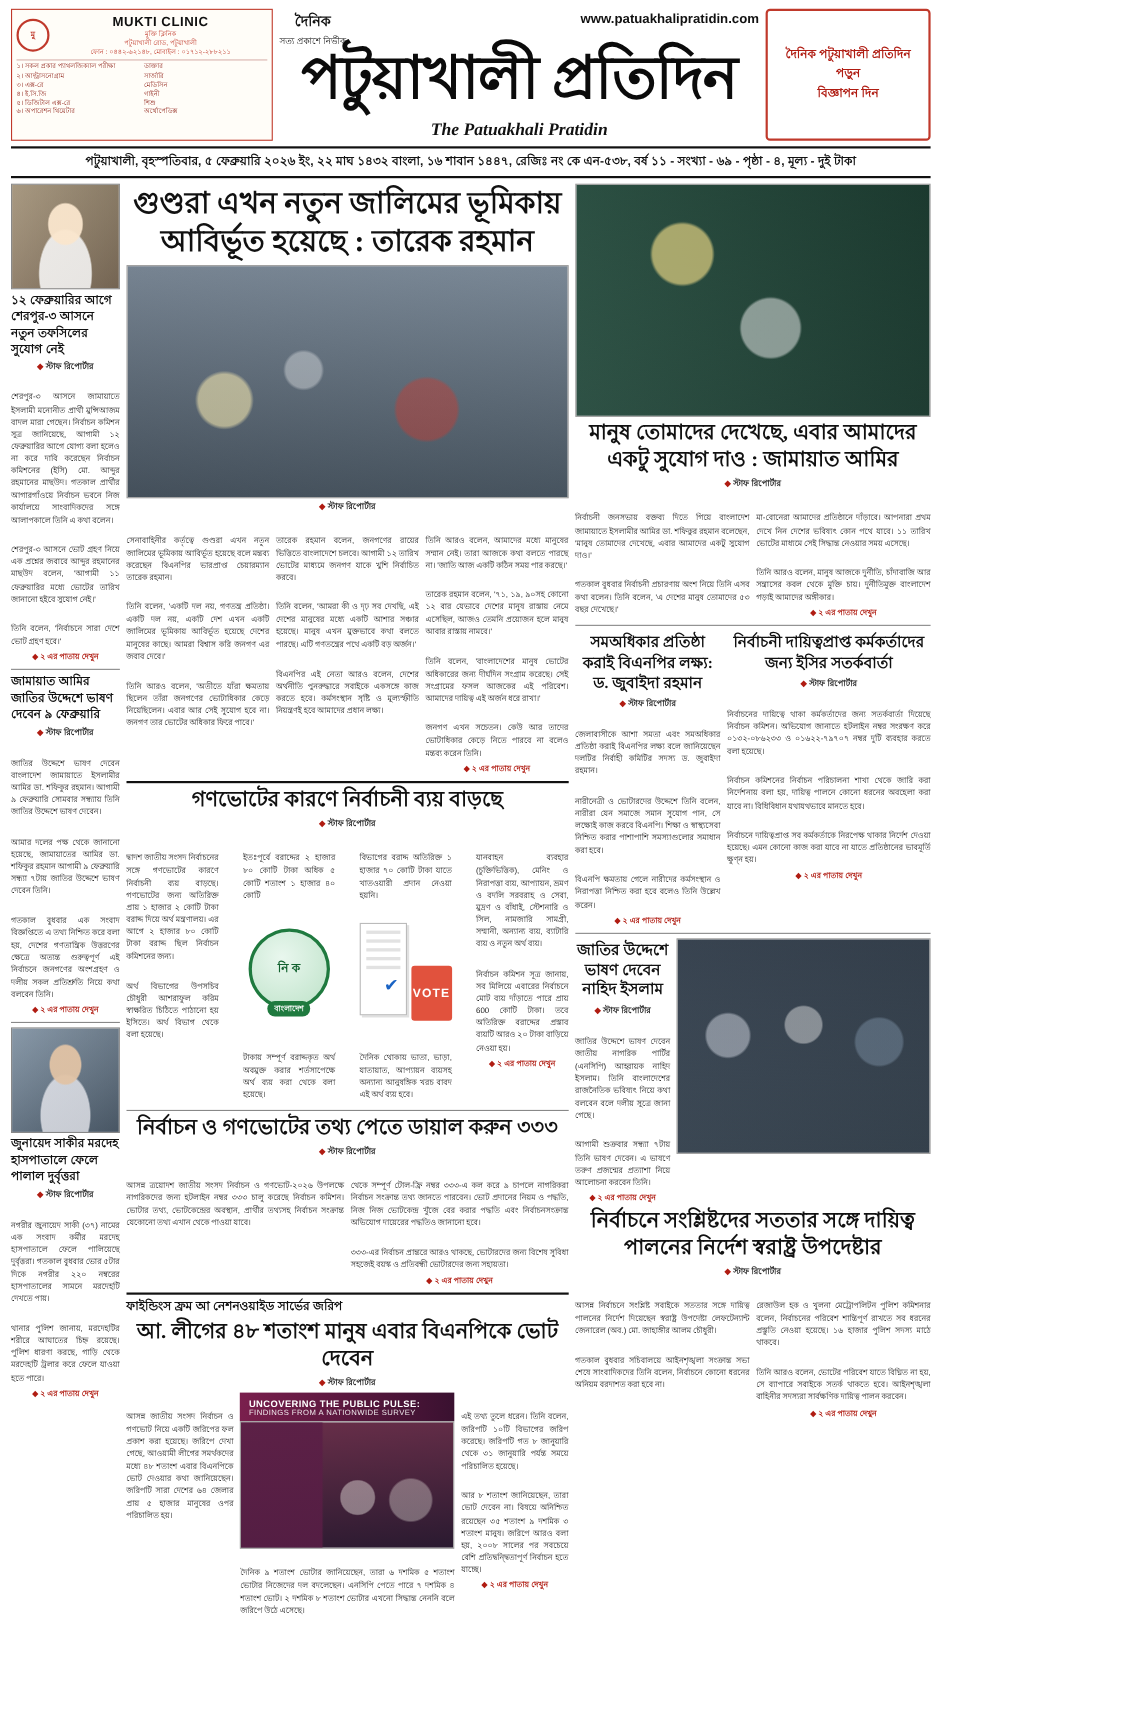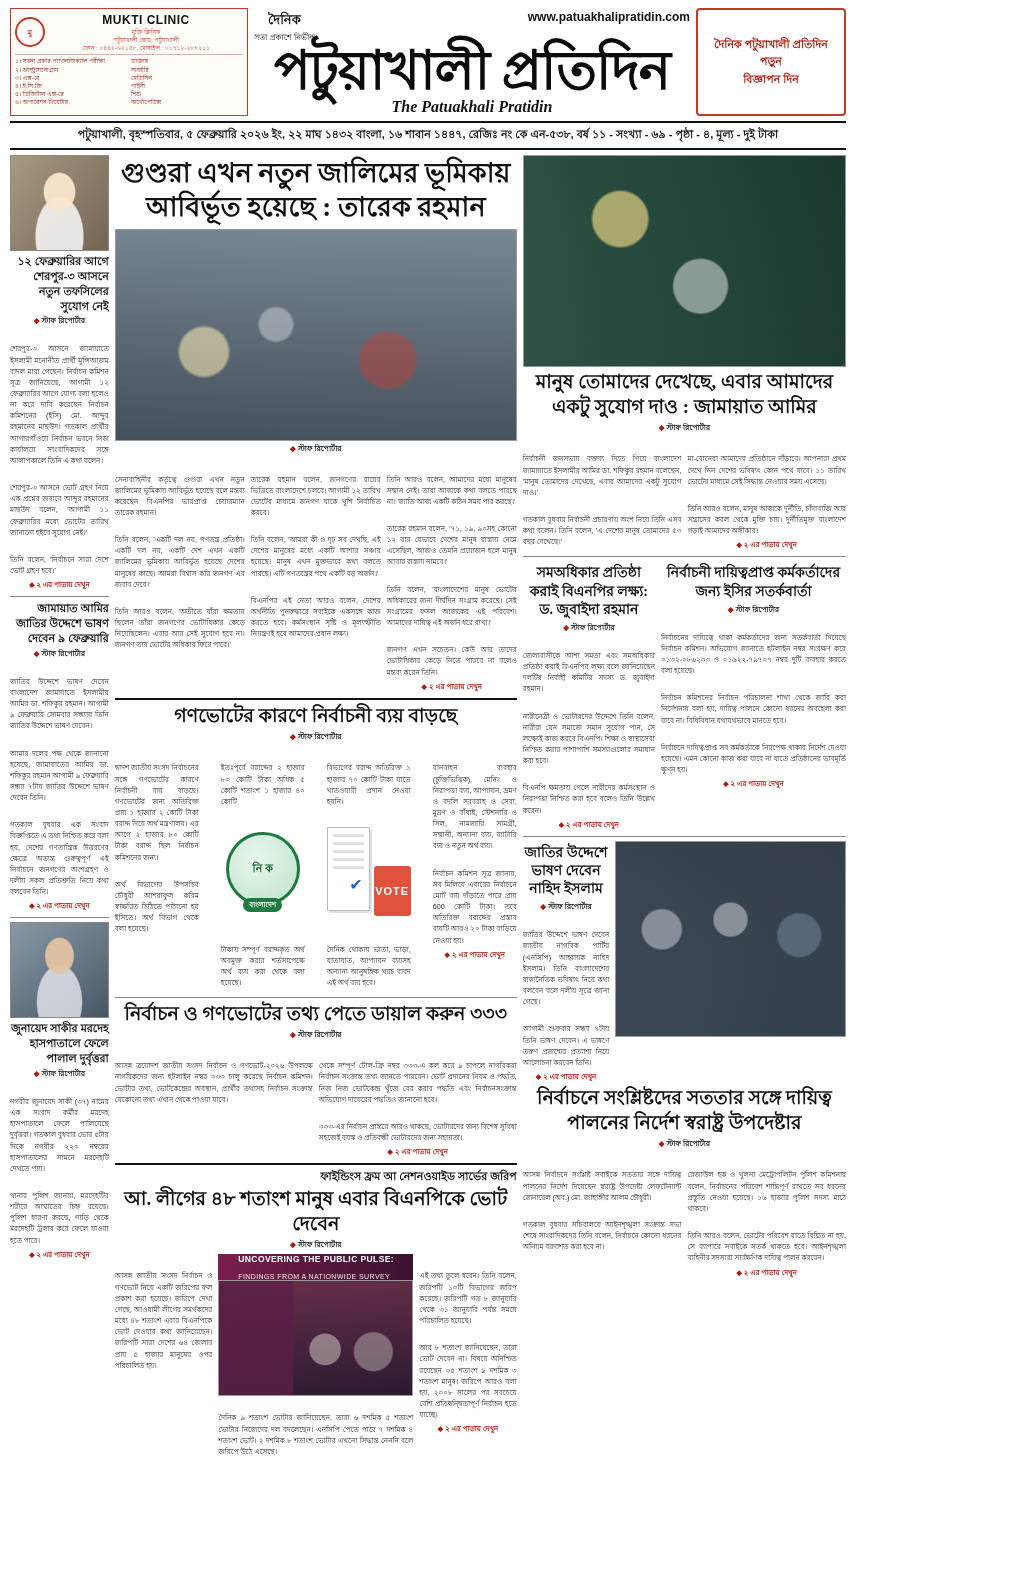--- a/index.html
+++ b/index.html
@@ -33,21 +33,21 @@
 
   .title-wrap { flex:1; text-align:center; position:relative; padding-top:2px; }
   .tagline-row { display:flex; justify-content:space-between; align-items:flex-start; font-size:9px; }
   .tagline-left { font-weight:bold; font-size:13px; color:#111; }
   .tagline-left small { display:block; font-size:8px; font-weight:normal; }
   .website { font-size:12px; font-weight:bold; color:#111; }
   .main-title {
     font-size:54px; font-weight:bold; letter-spacing:-1px; line-height:1;
     margin:0; color:#0b0b0b; font-family:Liberation Serif, serif;
   }
-  .eng-title { font-size:16px; font-style:italic; font-weight:bold; font-family:"Liberation Serif", serif; margin-top:0; }
+  .eng-title { font-size:16px; font-style:italic; font-weight:bold; font-family:"Liberation Serif", serif; margin-top:12px; }
 
   .promo-box {
     width:150px; border:2px solid #c0392b; border-radius:4px;
     display:flex; flex-direction:column; align-items:center; justify-content:center;
     color:#b01c12; font-weight:bold; font-size:11px; line-height:1.6; padding:16px;
   }
 
   
   .datebar {
     border-top:2px solid #111; border-bottom:2px solid #111;
@@ -67,21 +67,21 @@
   }
   h3.head-md {
     font-size:19px; line-height:1.3; text-align:center; font-weight:bold; margin:3px 0 3px;
     font-family:"Liberation Serif", serif;
   }
   h4.head-sm {
     font-size:14px; line-height:1.3; text-align:center; font-weight:bold; margin:3px 0 3px;
     font-family:"Liberation Serif", serif;
   }
   h5.head-xs {
-    font-size:11px; line-height:1.35; text-align:right; font-weight:bold; margin:3px 0 2px;
+    font-size:11px; line-height:1.35; text-align:left; font-weight:bold; margin:3px 0 2px;
   }
   .byline { font-size:7.5px; text-align:center; color:#222; margin:2px 0 3px; font-weight:bold; }
   .byline::before { content:"◆ "; color:#b01c12; }
 
   p.txt {
     font-size:7.2px; line-height:1.55; text-align:justify; margin:16px 0 3px; color:#1a1a1a;
     word-spacing:-.3px; hyphens:auto;
   }
   .cont { font-size:7px; text-align:center; color:#b01c12; font-weight:bold; }
   .cont::before { content:"◆ "; }
@@ -173,21 +173,21 @@
   .ballot-card .tick { position:absolute; right:6px; bottom:16px; font-size:16px; color:#1a63c4; }
   .vote-box {
     width:62px;height:50px;background:#e1523d;border-radius:3px;
     display:flex;align-items:center;justify-content:center;color:#fff;
     font-size:11px;font-weight:bold;letter-spacing:1px; align-self:flex-end; margin-bottom:12px;
   }
 
   .survey-banner {
     height:26px; background:linear-gradient(90deg,#7a1f4d,#3a1130);
     color:#fff; font-size:8.5px; font-weight:bold; display:flex;
-    flex-direction:column; justify-content:space-between; padding-left:20px; letter-spacing:.4px;
+    flex-direction:column; justify-content:center; padding-left:8px; letter-spacing:.4px;
   }
   .survey-banner span { font-size:7px; font-weight:normal; opacity:.9; }
 </style>
 </head>
 <body>
 
 <div class="page">
 
   <div class="masthead">
 

